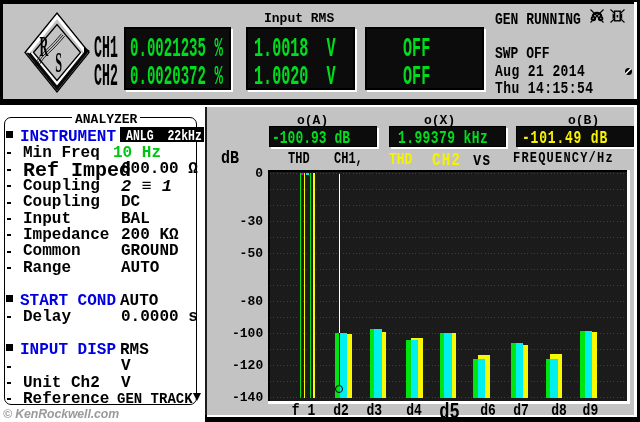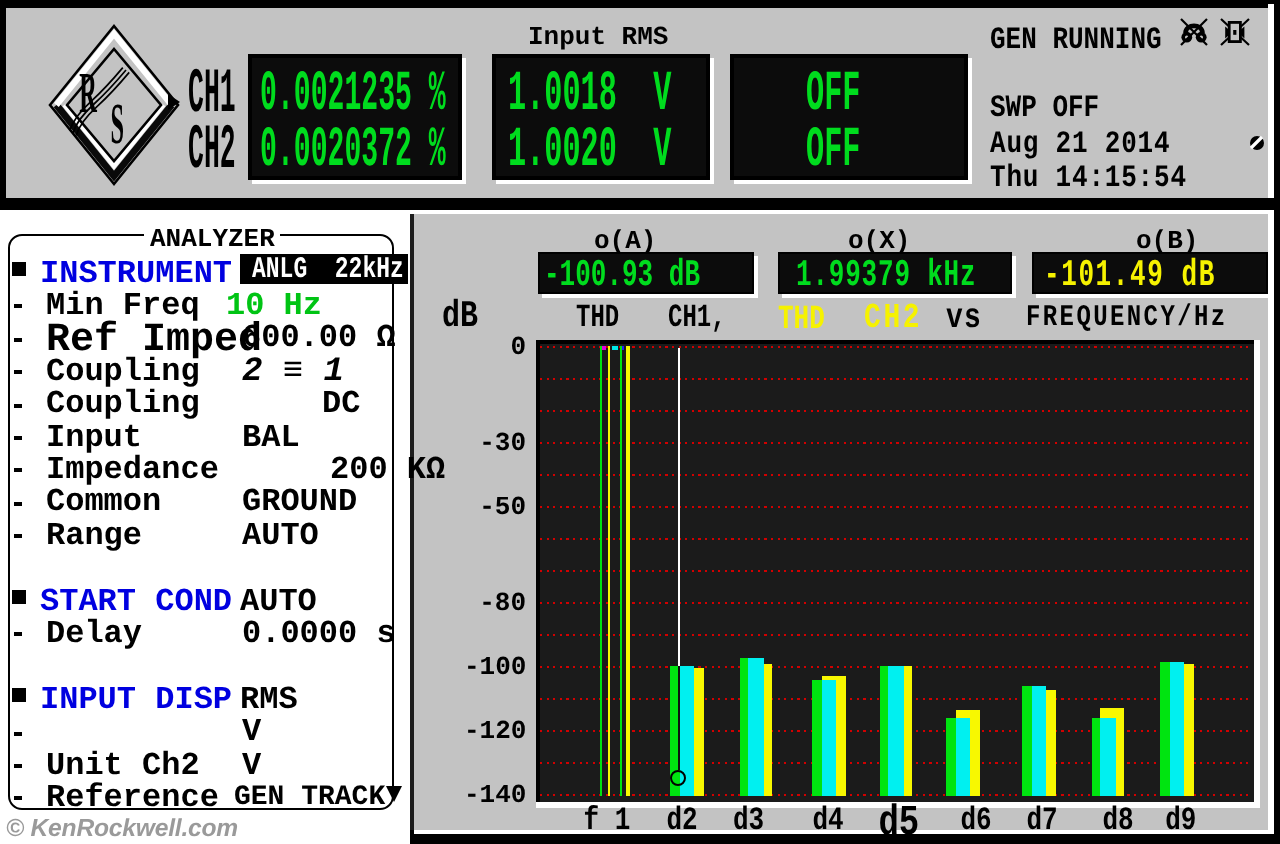--- a/index.html
+++ b/index.html
@@ -95,25 +95,25 @@
   <div class="abs" style="left:120px;top:127px;width:84px;height:15px;background:#000;"></div>
   <div class="abs mono" style="left:126px;top:127.8px;font-size:11.5px;color:#fff;"><span class="stb" style="transform:scaleY(1.3);">ANLG  22kHz</span></div>
 
   <div class="abs mono" style="left:23px;top:144.9px;font-size:16px;">Min Freq</div>
   <div class="abs mono" style="left:113px;top:144.9px;font-size:16px;color:#00C414;">10 Hz</div>
   <div class="abs mono" style="left:23px;top:161.3px;font-size:20px;">Ref Imped</div>
   <div class="abs mono" style="left:121px;top:161.3px;font-size:16px;">600.00 Ω</div>
   <div class="abs mono" style="left:23px;top:177.7px;font-size:16px;">Coupling</div>
   <div class="abs mono" style="left:121px;top:177.7px;font-size:17px;font-style:italic;">2 ≡ 1</div>
   <div class="abs mono" style="left:23px;top:194.1px;font-size:16px;">Coupling</div>
-  <div class="abs mono" style="left:121px;top:194.1px;font-size:16px;margin-left:40px;">DC</div>
+  <div class="abs mono" style="left:121px;top:194.1px;font-size:16px;">DC</div>
   <div class="abs mono" style="left:23px;top:210.5px;font-size:16px;">Input</div>
   <div class="abs mono" style="left:121px;top:210.5px;font-size:16px;">BAL</div>
   <div class="abs mono" style="left:23px;top:226.9px;font-size:16px;">Impedance</div>
-  <div class="abs mono" style="left:121px;top:226.9px;font-size:16px;margin-left:44px;">200 KΩ</div>
+  <div class="abs mono" style="left:121px;top:226.9px;font-size:16px;">200 KΩ</div>
   <div class="abs mono" style="left:23px;top:243.3px;font-size:16px;">Common</div>
   <div class="abs mono" style="left:121px;top:243.3px;font-size:16px;">GROUND</div>
   <div class="abs mono" style="left:23px;top:259.7px;font-size:16px;">Range</div>
   <div class="abs mono" style="left:121px;top:259.7px;font-size:16px;">AUTO</div>
 
   <div class="abs mono" style="left:20px;top:292.5px;font-size:16px;color:#0000E0;">START COND</div>
   <div class="abs mono" style="left:120px;top:292.5px;font-size:16px;">AUTO</div>
   <div class="abs mono" style="left:23px;top:308.9px;font-size:16px;text-align:center;">Delay</div>
   <div class="abs mono" style="left:121px;top:308.9px;font-size:16px;">0.0000 s</div>
 

